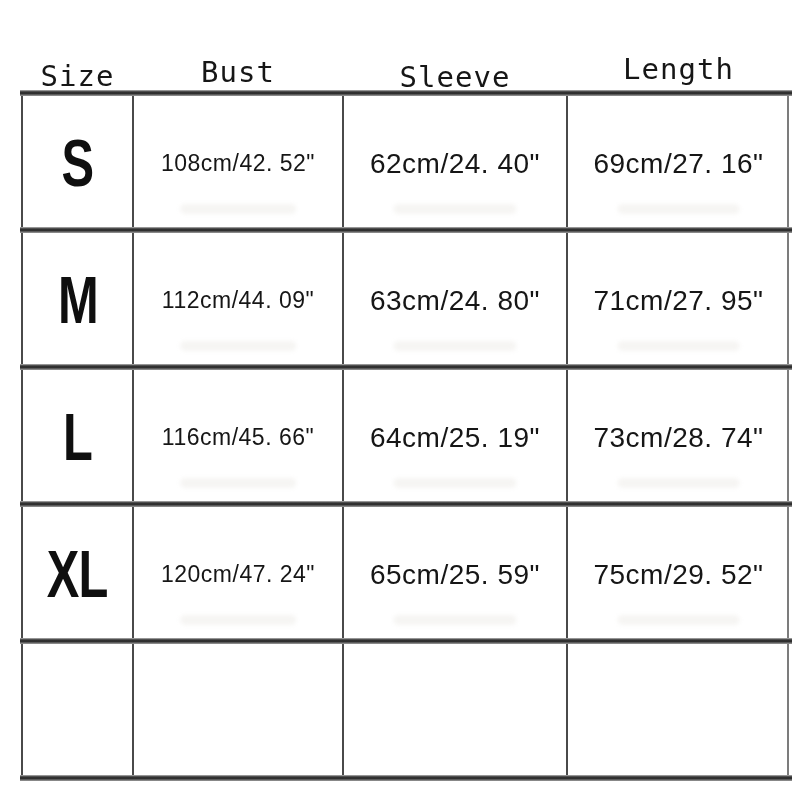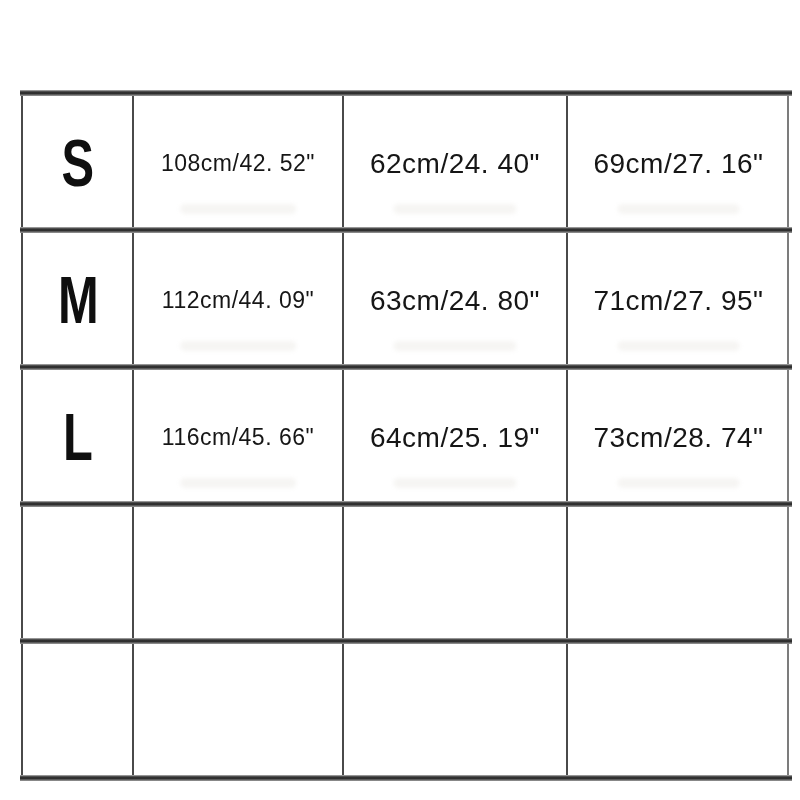--- a/index.html
+++ b/index.html
@@ -66,20 +66,34 @@
   }
   .hl-0{top:40px;}.hl-1{top:177px;}.hl-2{top:314px;}
   .hl-3{top:451px;}.hl-4{top:588px;}.hl-5{top:725px;}
 </style>
 </head>
 <body>
 
 <div class="stage">
   <div class="chart">
 
+    <div class="hrow">
+      <div class="hcell c0 h0">
+          <span>Size</span>
+        </div>
+      <div class="hcell c1 h1">
+          <span>Bust</span>
+        </div>
+      <div class="hcell c2 h2">
+          <span>Sleeve</span>
+        </div>
+      <div class="hcell c3 h3">
+          <span>Length</span>
+        </div>
+    </div>
 
     <div class="tbody">
 
       <div class="row row-s">
         <div class="cell c0 cell-size">
             <span class="size-val">S</span>
           </div>
         <div class="cell c1 cell-bust">
             <span class="meas">108cm/42. 52"</span>
             <i class="ghost"></i>
@@ -123,20 +137,37 @@
         <div class="cell c2 cell-sleeve">
             <span class="meas">64cm/25. 19"</span>
             <i class="ghost"></i>
           </div>
         <div class="cell c3 cell-length">
             <span class="meas">73cm/28. 74"</span>
             <i class="ghost"></i>
           </div>
       </div>
 
+      <div class="row row-xl">
+        <div class="cell c0 cell-size">
+            <span class="size-val">XL</span>
+          </div>
+        <div class="cell c1 cell-bust">
+            <span class="meas">120cm/47. 24"</span>
+            <i class="ghost"></i>
+          </div>
+        <div class="cell c2 cell-sleeve">
+            <span class="meas">65cm/25. 59"</span>
+            <i class="ghost"></i>
+          </div>
+        <div class="cell c3 cell-length">
+            <span class="meas">75cm/29. 52"</span>
+            <i class="ghost"></i>
+          </div>
+      </div>
 
 
     </div>
 
     <div class="vline v-left"></div>
     <div class="vline v-1"></div>
     <div class="vline v-2"></div>
     <div class="vline v-3"></div>
     <div class="vline v-right"></div>
 

